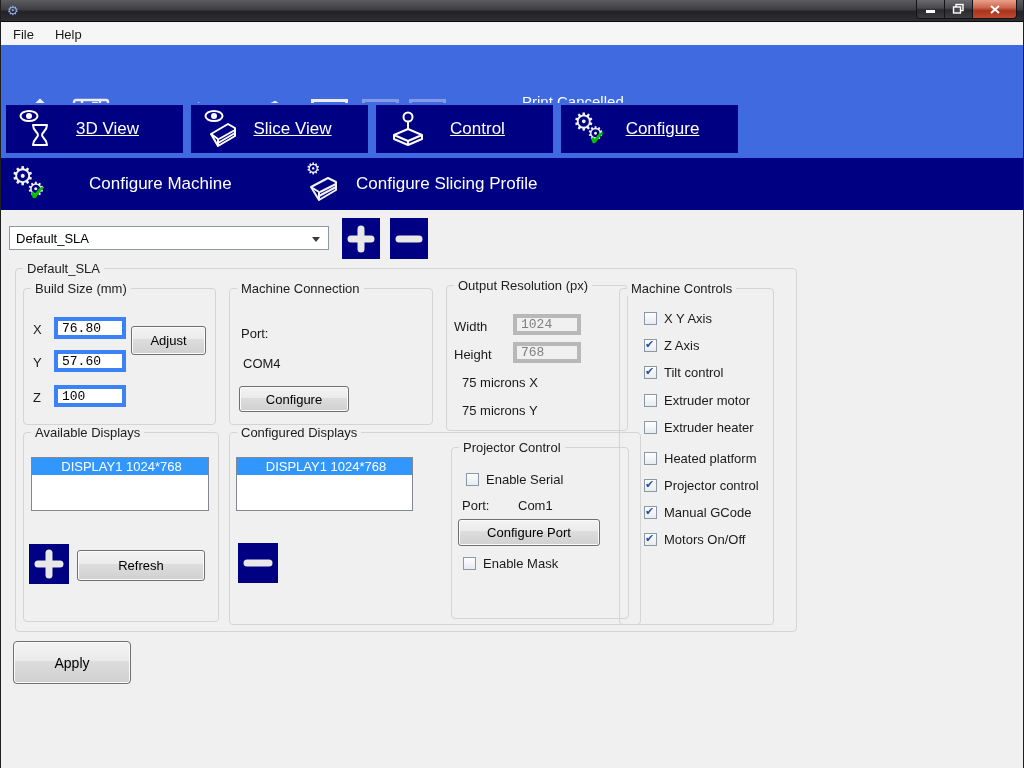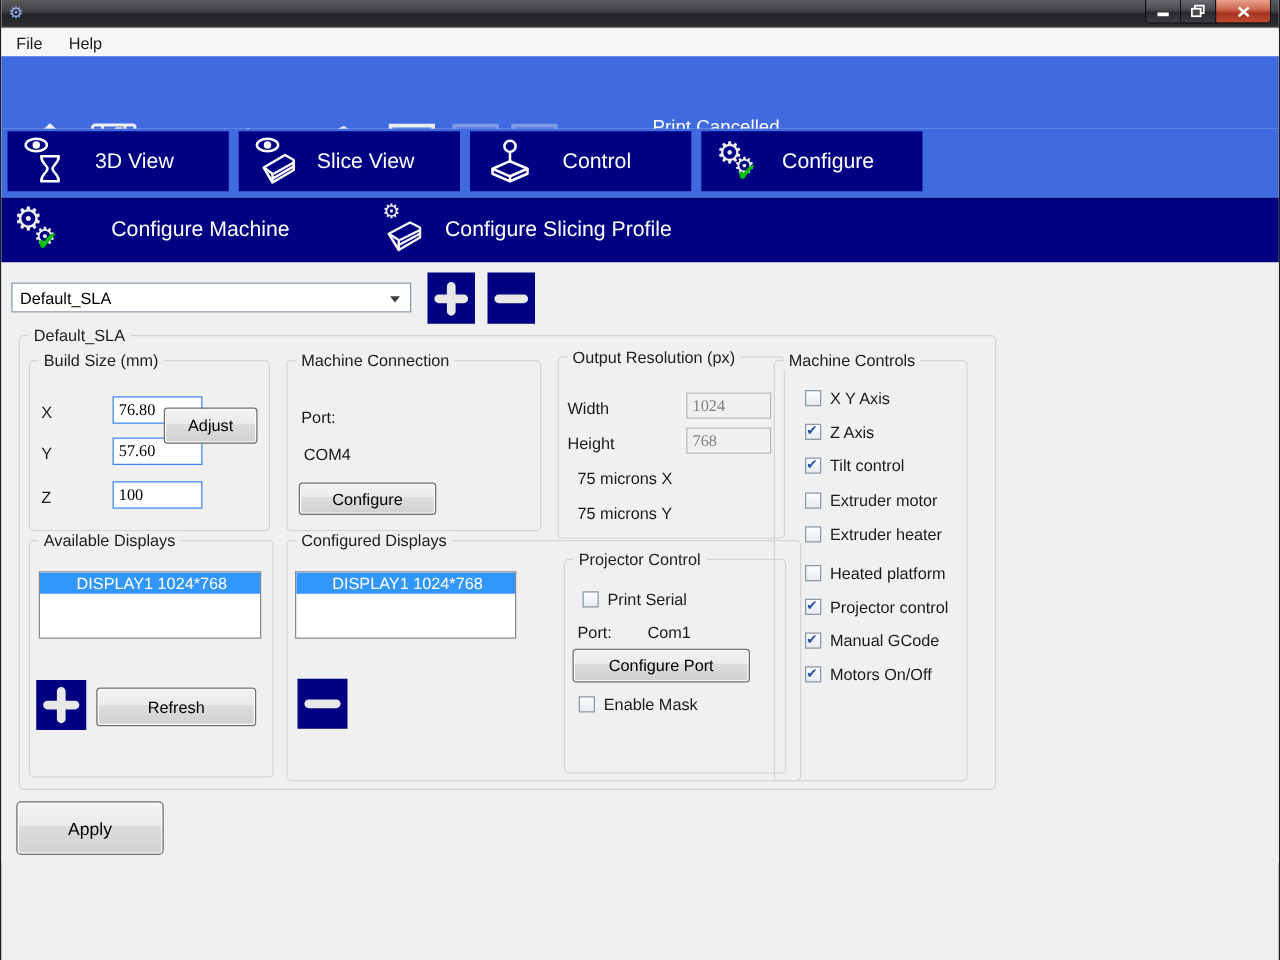--- a/index.html
+++ b/index.html
@@ -31,21 +31,21 @@
   .toolbar { position:absolute; left:0; top:45px; width:1024px; height:58px; background:#3f6ae0; }
   .tool { position:absolute; top:52px; }
   .tool.dim { opacity:0.38; }
   .status { position:absolute; left:521px; top:48px; color:#ffffff; }
   .status .l1 { font-size:15px; line-height:18px; }
   .status .l2 { font-size:15px; line-height:18px; }
 
   
   .tabrow { position:absolute; left:0; top:103px; width:1024px; height:55px; background:#3f6ae0; }
   .tab { position:absolute; top:2px; width:177px; height:48px; background:#000082; display:flex; align-items:center; color:#fff; }
-  .tab .tab-label { flex:1; text-align:center; font-size:17px; padding-right:26px; }
+  .tab .tab-label { flex:1; text-align:center; font-size:17px; padding-right:26px;text-decoration:underline; }
   .tab .tab-ico { margin-left:12px; width:40px; height:42px; position:relative; }
 
   
   .subtabrow { position:absolute; left:0; top:158px; width:1024px; height:52px; background:#000082; color:#fff; }
   .subtab { position:absolute; top:0; height:52px; display:flex; align-items:center; }
   .subtab .st-label { font-size:17px; }
 
   
   .gears { position:relative; display:inline-block; }
   .gear-g { position:absolute; color:#f2f2f2; font-family:"DejaVu Sans", sans-serif; line-height:1; }
@@ -59,21 +59,21 @@
   .combo { position:absolute; left:8px; top:16px; width:320px; height:24px; background:#fff; border:1px solid #8a9aa8;
     font-size:13px; display:flex; align-items:center; padding-left:6px; color:#000; }
   .combo-arrow { position:absolute; right:8px; top:10px; width:0; height:0; border-left:4px solid transparent; border-right:4px solid transparent; border-top:5px solid #3c3c3c; }
 
   .navybtn { position:absolute; background:#000082; display:flex; align-items:center; justify-content:center; }
 
   .group { position:absolute; border:1px solid #d4d4d4; border-radius:4px; }
   .group-label { position:absolute; top:-8px; left:7px; background:#f0f0f0; padding:0 4px; font-size:13px; color:#202020; white-space:nowrap; }
 
   .lbl { position:absolute; font-size:13px; color:#1a1a1a; white-space:nowrap; }
-  .textbox { position:absolute; border:1px solid #3b82f6; background:#fff; font-family:Liberation Serif, serif; font-size:13px; padding:0 4px; color:#000;margin-left:36px; }
+  .textbox { position:absolute; border:4px solid #3b82f6; background:#fff; font-family:Liberation Mono, monospace; font-size:13px; padding:0 4px; color:#000; }
   .textbox:disabled { background:#f0f0f0; color:#808080; border-color:#b8b8b8; }
 
   .btn { position:absolute; border:1px solid #707070; border-radius:3px; font-family:"Liberation Sans", sans-serif;
     background:linear-gradient(to bottom,#f3f3f3 0%,#ebebeb 45%,#dddddd 46%,#d0d0d0 100%);
     box-shadow:inset 0 0 0 1px #fbfbfb; font-size:13px; color:#000; display:flex; align-items:center; justify-content:center; }
 
   .cbrow { position:absolute; display:flex; align-items:center; }
   .cb { width:13px; height:13px; border:1px solid #8b98a5; background:linear-gradient(to bottom,#fefefe,#e7ebf0); position:relative; flex:none; }
   .cbrow[data-checked="true"] .cb::after { content:"\2714"; position:absolute; left:0px; top:-2px; font-size:11px; color:#2551a5; font-family:"DejaVu Sans", sans-serif; font-weight:bold; }
   .cb-label { font-size:13px; color:#1a1a1a; margin-left:7px; white-space:nowrap; }
@@ -367,21 +367,21 @@
       <svg width="28" height="28">
         <path d="M3 14 H25" stroke="#e8e8e8" stroke-width="7" stroke-linecap="round"></path>
       </svg>
     </div>
 
     <div class="group" style="left:450px; top:237px; width:178px; height:172px;">
       <span class="group-label">Projector Control</span>
     </div>
     <div class="cbrow" style="left:465px; top:262px;" data-checked="false">
       <span class="cb"></span>
-        <span class="cb-label">Print Serial</span>
+        <span class="cb-label">Enable Serial</span>
     </div>
     <span class="lbl" style="left:461px; top:288px;">Port:</span>
     <span class="lbl" style="left:517px; top:288px;">Com1</span>
     <div class="btn" style="left:457px; top:309px; width:142px; height:27px;">Configure Port</div>
     <div class="cbrow" style="left:462px; top:346px;" data-checked="false">
       <span class="cb"></span>
         <span class="cb-label">Enable Mask</span>
     </div>
 
     <div class="btn" style="left:12px; top:431px; width:118px; height:43px; font-size:14px; border-radius:4px;">Apply</div>

